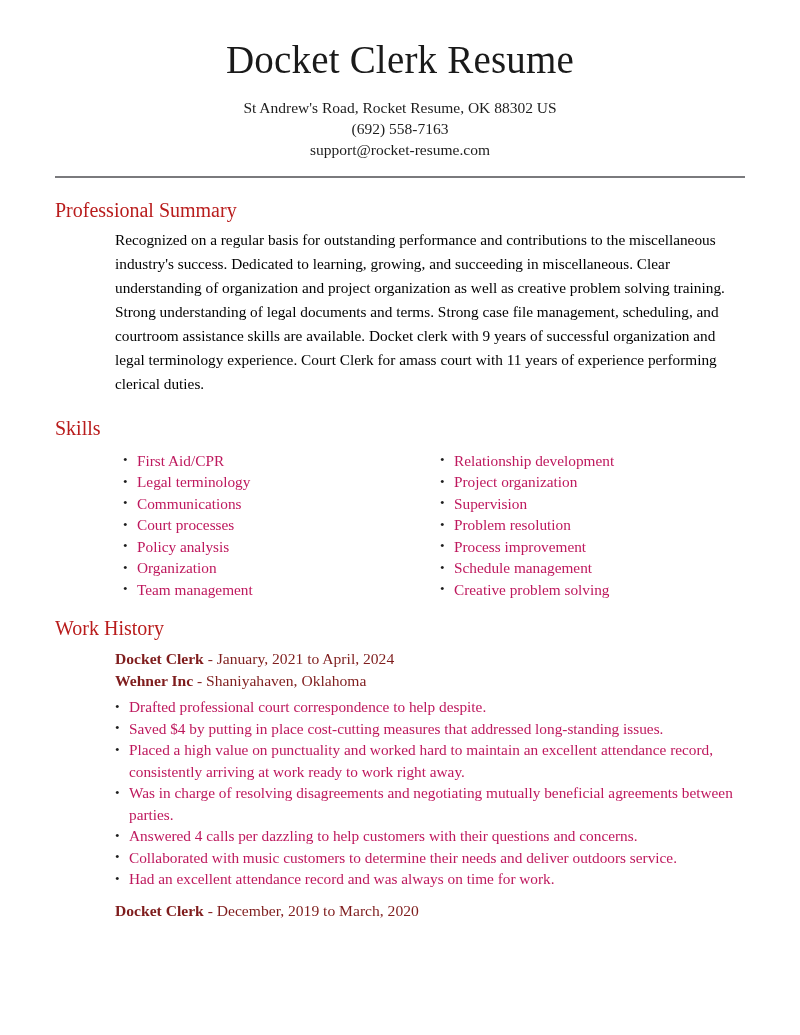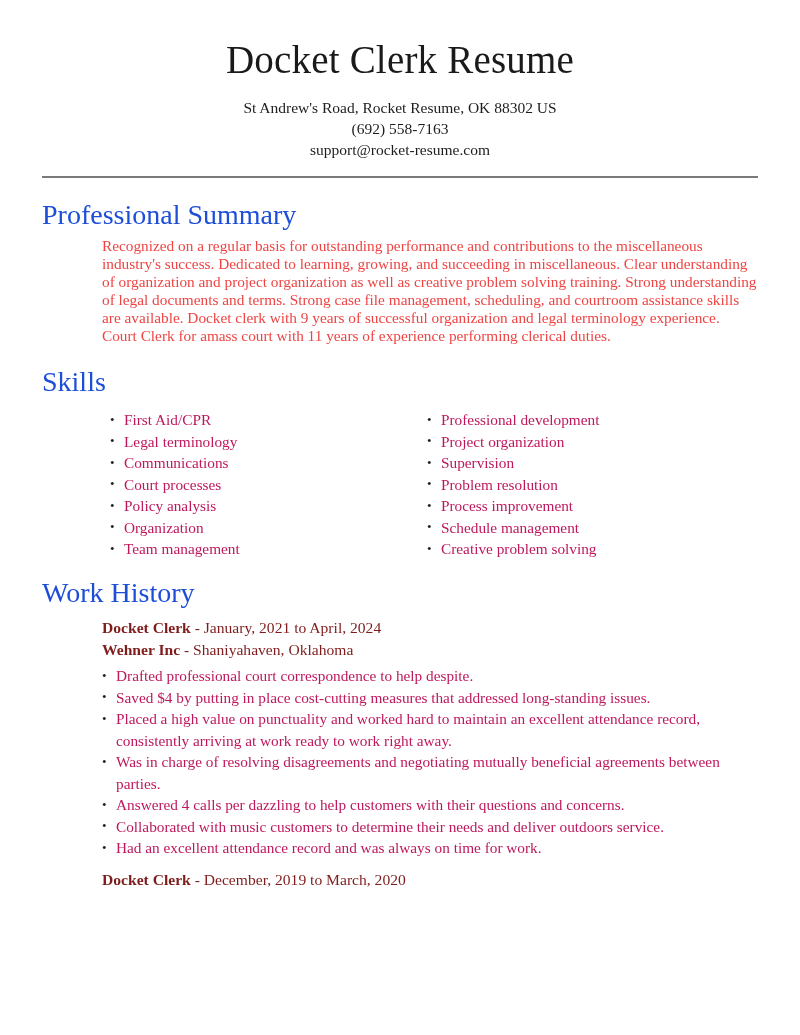--- a/index.html
+++ b/index.html
@@ -12,21 +12,21 @@
     height: 1035px;
     overflow: hidden;
     font-family: "Liberation Serif", "DejaVu Serif", serif;
     color: #1d1d1d;
     -webkit-font-smoothing: antialiased;
   }
   .page {
     width: 800px;
     height: 903px;
     box-sizing: border-box;
-    padding: 0 42px;
+    padding: 0 55px;
     position: relative;
   }
 
   
   .resume-title {
     text-align: center;
     font-size: 39px;
     font-weight: normal;
     letter-spacing: .2px;
     margin: 0;
@@ -45,34 +45,34 @@
   }
   .header-rule {
     border: 0;
     border-top: 2px solid #7a7a7d;
     margin: 16px 0 0 0;
   }
 
   
   .section { margin-top: 0; }
   .section-heading {
-    font-size: 28px;
+    font-size: 20px;
     font-weight: normal;
     line-height: 1.2;
     margin: 20px 0 6px 0;
-    color: #1d4ed8;
+    color: #b91c1c;
   }
   .section-heading.tight { margin-top: 16px; }
 
   .summary-text {
     margin: 0 0 0 60px;
     font-size: 15.3px;
-    line-height: 18px;
+    line-height: 24px;
     text-align: left;
-    color: #ef4444;
+    color: #000000;
   }
 
   
   ul.bullets {
     margin: 4px 0 0 0;
     padding: 0;
     list-style: none;
   }
   ul.bullets > li {
     position: relative;
@@ -152,21 +152,21 @@
       <ul class="bullets skills-col left">
         <li>First Aid/CPR</li>
         <li>Legal terminology</li>
         <li>Communications</li>
         <li>Court processes</li>
         <li>Policy analysis</li>
         <li>Organization</li>
         <li>Team management</li>
       </ul>
       <ul class="bullets skills-col right">
-        <li>Professional development</li>
+        <li>Relationship development</li>
         <li>Project organization</li>
         <li>Supervision</li>
         <li>Problem resolution</li>
         <li>Process improvement</li>
         <li>Schedule management</li>
         <li>Creative problem solving</li>
       </ul>
     </div>
   </div>
 

